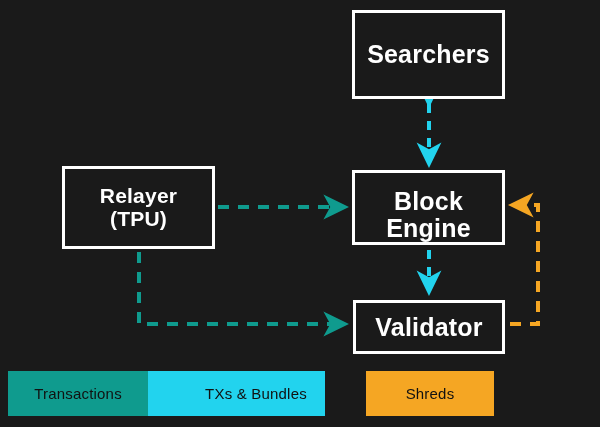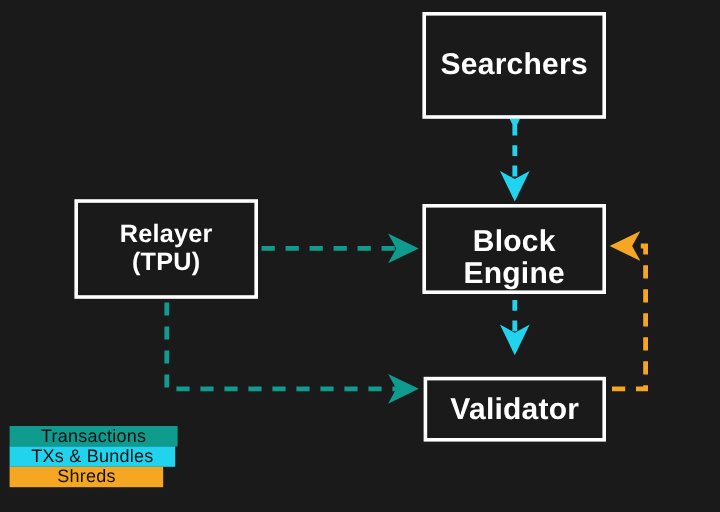--- a/index.html
+++ b/index.html
@@ -62,48 +62,47 @@
   #node-block-engine {
     left: 352px;
     top: 170px;
     width: 153px;
     height: 75px;
     font-size: 25px;
     align-items: flex-end;
   }
   #node-validator {
     left: 353px;
-    top: 314px;
+    top: 300px;
     width: 152px;
     height: 54px;
     font-size: 25px;
   }
   #legend {
     position: absolute;
     left: 8px;
-    top: 355px;
+    top: 371px;
     width: 406px;
     height: 45px;
     display: flex;
     z-index: 4;
-    flex-direction: column;
   }
   .legend-item {
     flex: 0 0 auto;
     display: flex;
     align-items: center;
     justify-content: center;
     color: #111111;
     font-size: 15px;
     font-weight: normal;
     letter-spacing: 0.2px;
   }
   #legend-transactions { width: 140px; }
-  #legend-txs-bundles  { width: 138px; }
-  #legend-shreds       { width: 128px; }
+  #legend-txs-bundles  { width: 138px; padding-left: 39px; }
+  #legend-shreds       { width: 128px; margin-left: 41px; }
 </style>
 </head>
 <body>
 
 <div id="stage">
 
   <svg id="wires" viewBox="0 0 600 427" xmlns="http://www.w3.org/2000/svg">
     <defs>
       <marker id="ah-teal" markerWidth="7" markerHeight="7" refX="5.4" refY="3.5" orient="auto" markerUnits="strokeWidth">
         <path d="M0,0.4 L6.4,3.5 L0,6.6 L1.7,3.5 Z" fill="#0f9b8e"></path>

